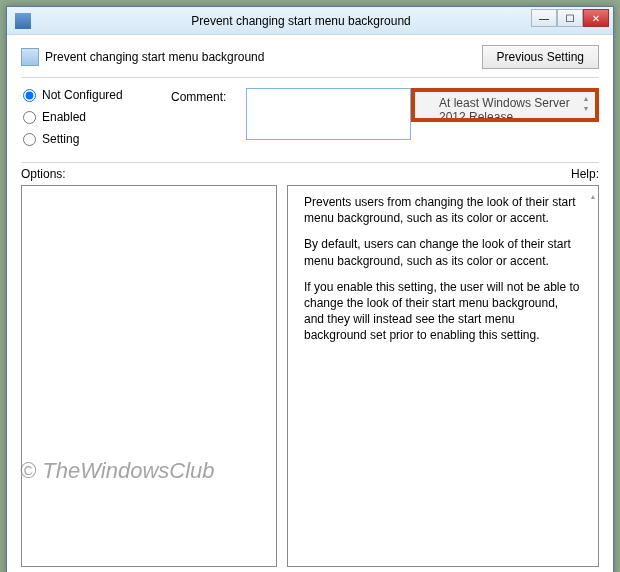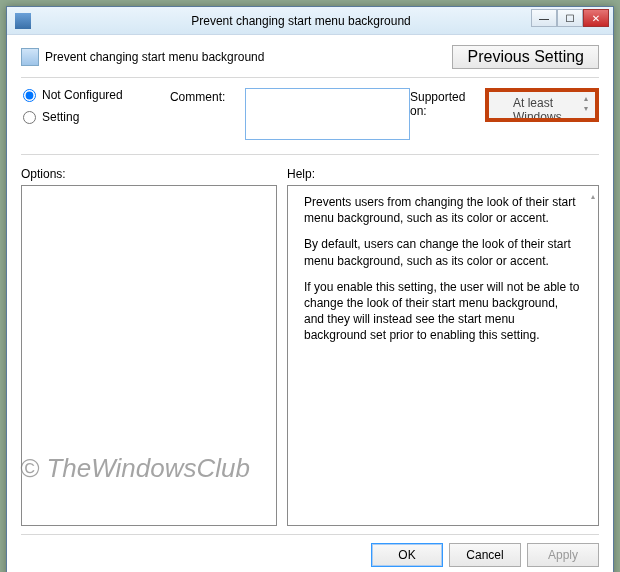--- a/index.html
+++ b/index.html
@@ -62,21 +62,21 @@
     background: linear-gradient(#cfe4f8,#9ec4e8);
     border: 1px solid #7fa8c8;
     margin-right: 6px;
   }
   .policy-title { flex: 1; color: #000; }
   .nav-btn {
     height: 24px;
     padding: 0 14px;
     background: linear-gradient(#f8f8f8,#e8e8e8);
     border: 1px solid #acacac;
-    font-family: inherit; font-size: 16px;
+    font-family: inherit; font-size: 12px;
     cursor: pointer;
     margin-left: 6px;
   }
   .config-section {
     display: flex;
     border-top: 1px solid #d8d8d8;
     border-bottom: 1px solid #d8d8d8;
     padding: 10px 0 8px 0;
   }
   .radios { width: 150px; }
@@ -101,21 +101,21 @@
     color: #444;
     overflow: hidden;
     position: relative;
   }
   .scroll-up, .scroll-down {
     position: absolute; right: 2px; width: 14px; height: 12px;
     font-size: 8px; color:#888; text-align:center;
   }
   .scroll-up { top: 2px; } .scroll-down { bottom: 2px; }
   .panel-labels {
-    display: flex; margin-top:12px; margin-bottom: 4px;
+    display: flex; margin-top:4px; margin-bottom: 4px; justify-content: space-between;
   }
   .panel-labels .lab { color:#000;}
   .panels { flex:1; display:flex; gap:10px;}
   .options-panel {
     width: 256px;
     border: 1px solid #8a8a8a;
     background: #fff;
   }
   .help-panel {
     flex:1;
@@ -137,21 +137,21 @@
     width: 72px; height: 24px;
     border: 1px solid #acacac;
     background: linear-gradient(#f8f8f8,#e8e8e8);
     font-family: inherit; font-size:12px;
     cursor:pointer;
   }
   .foot-btn.default { border: 1px solid #3399ff; box-shadow: inset 0 0 0 1px #aaccf2;}
   .foot-btn.disabled { color:#999; }
   .watermark {
     position:absolute; left:20px; bottom:88px;
-    font-size: 26px; color: rgba(90,90,90,0.55);
+    font-size: 22px; color: rgba(90,90,90,0.55);
     font-style: italic;
     text-shadow: 0 1px 2px rgba(255,255,255,0.7);
     pointer-events:none;
   }
 </style>
 </head>
 <body>
 
 <div class="window">
   <div class="titlebar">
@@ -173,31 +173,34 @@
     </div>
 
     <div class="config-section">
       <div class="radios">
         <label class="radio-row">
           <input type="radio" name="state" checked="" style="">
           <span>Not Configured</span>
         </label>
         <label class="radio-row">
           <input type="radio" name="state" style="">
+          <span>Enabled</span>
+        </label>
+        <label class="radio-row">
+          <input type="radio" name="state" style="">
           <span>Setting</span>
         </label>
       </div>
 
       <div class="fields">
         <div class="field-row">
           <div class="field-label">Comment:</div>
           <textarea class="comment-box" value="" style=""></textarea>
         </div>
         <div class="field-row">
-          <div class="field-label">Supported on:</div>
           <div class="supported-box">
             <span>At least Windows Server 2012 Release Candidate, Windows 8 or Windows RT</span>
             <span class="scroll-up">▴</span>
             <span class="scroll-down">▾</span>
           </div>
         </div>
       </div>
     </div>
 
     <div class="panel-labels">
@@ -208,22 +211,17 @@
     <div class="panels">
       <div class="options-panel"></div>
       <div class="help-panel">
         <span class="help-scroll">▴</span>
         <p>Prevents users from changing the look of their start menu background, such as its color or accent.</p>
         <p>By default, users can change the look of their start menu background, such as its color or accent.</p>
         <p>If you enable this setting, the user will not be able to change the look of their start menu background, and they will instead see the start menu background set prior to enabling this setting.</p>
       </div>
     </div>
 
-    <div class="footer">
-      <button class="foot-btn default">OK</button>
-      <button class="foot-btn">Cancel</button>
-      <button class="foot-btn disabled">Apply</button>
-    </div>
 
   </div>
 </div>
 
 <div class="watermark">© TheWindowsClub</div>
 
 </body></html>

